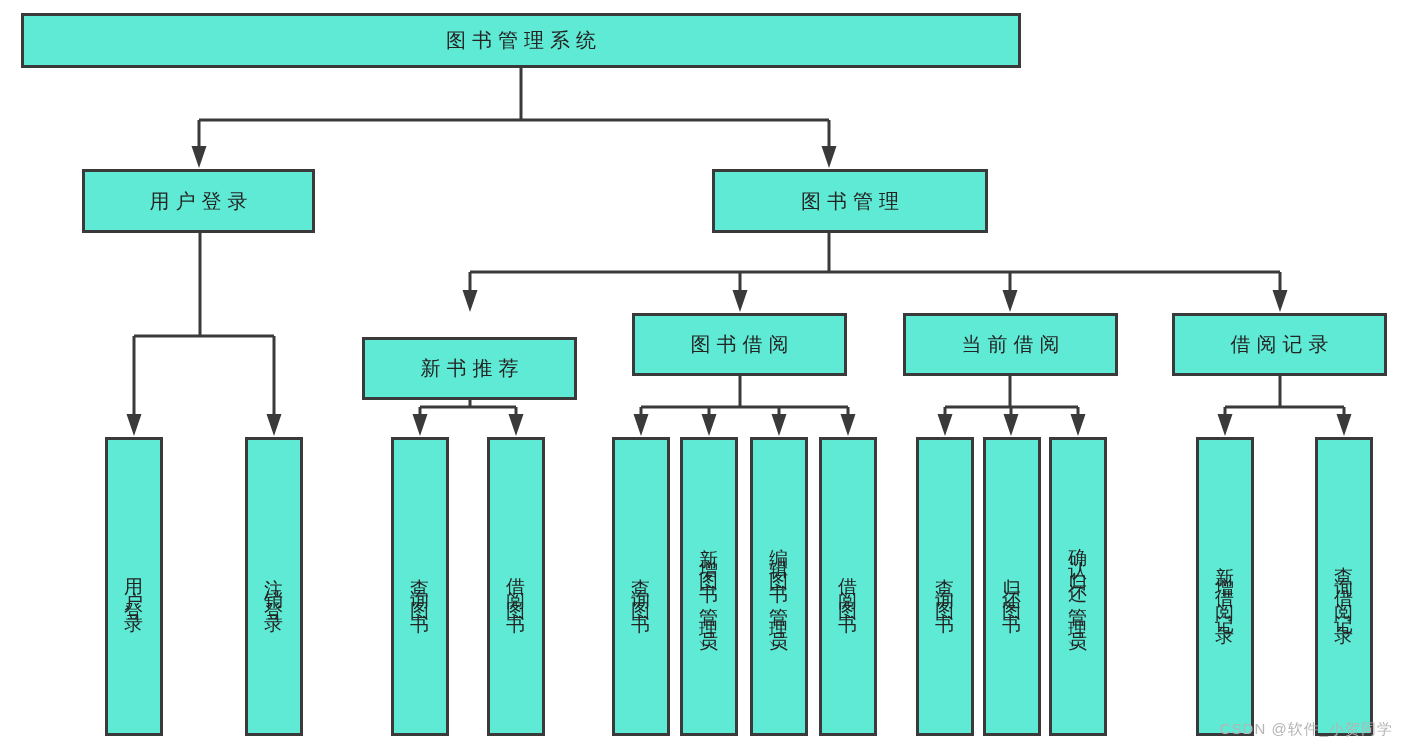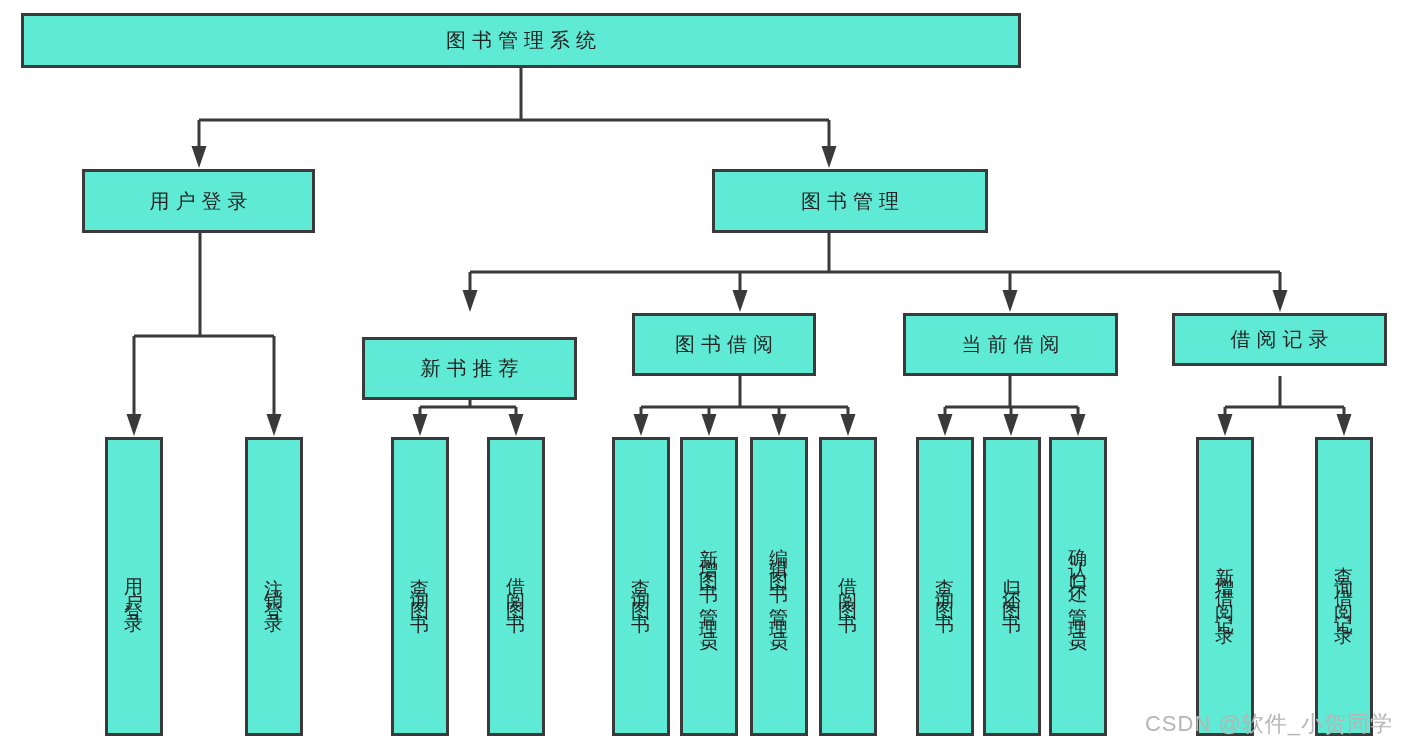--- a/index.html
+++ b/index.html
@@ -42,21 +42,21 @@
     font-size: 19px;
     line-height: 1;
     letter-spacing: 12px;
     color: #242424;
     white-space: nowrap;
   }
   .watermark {
     position: absolute;
     right: 12px;
     bottom: 8px;
-    font-size: 22px;
+    font-size: 15px;
     letter-spacing: 1px;
     color: #b5b5b5;
     white-space: nowrap;
     z-index: 5;
   }
 </style>
 </head>
 <body>
 
 <div class="canvas">
@@ -101,27 +101,27 @@
   <div class="box" style="left:82px; top:169px; width:233px; height:64px;">
     <span class="h-label">用户登录</span>
   </div>
   <div class="box" style="left:712px; top:169px; width:276px; height:64px;">
     <span class="h-label">图书管理</span>
   </div>
 
   <div class="box" style="left:362px; top:313px; width:215px; height:63px;margin-top:24px;">
     <span class="h-label">新书推荐</span>
   </div>
-  <div class="box" style="left:632px; top:313px; width:184px; height:63px;justify-content:center;">
+  <div class="box" style="left:632px; top:313px; width:215px; height:63px;justify-content:center;">
     <span class="h-label">图书借阅</span>
   </div>
   <div class="box" style="left:903px; top:313px; width:215px; height:63px;">
     <span class="h-label">当前借阅</span>
   </div>
-  <div class="box" style="left:1172px; top:313px; width:215px; height:53px;">
+  <div class="box" style="left:1172px; top:313px; width:215px; height:63px;">
     <span class="h-label">借阅记录</span>
   </div>
 
   <div class="box" style="left:105px; top:437px; width:58px; height:299px;">
     <span class="v-label">用户登录</span>
   </div>
   <div class="box" style="left:245px; top:437px; width:58px; height:299px;">
     <span class="v-label">注销登录</span>
   </div>
 

